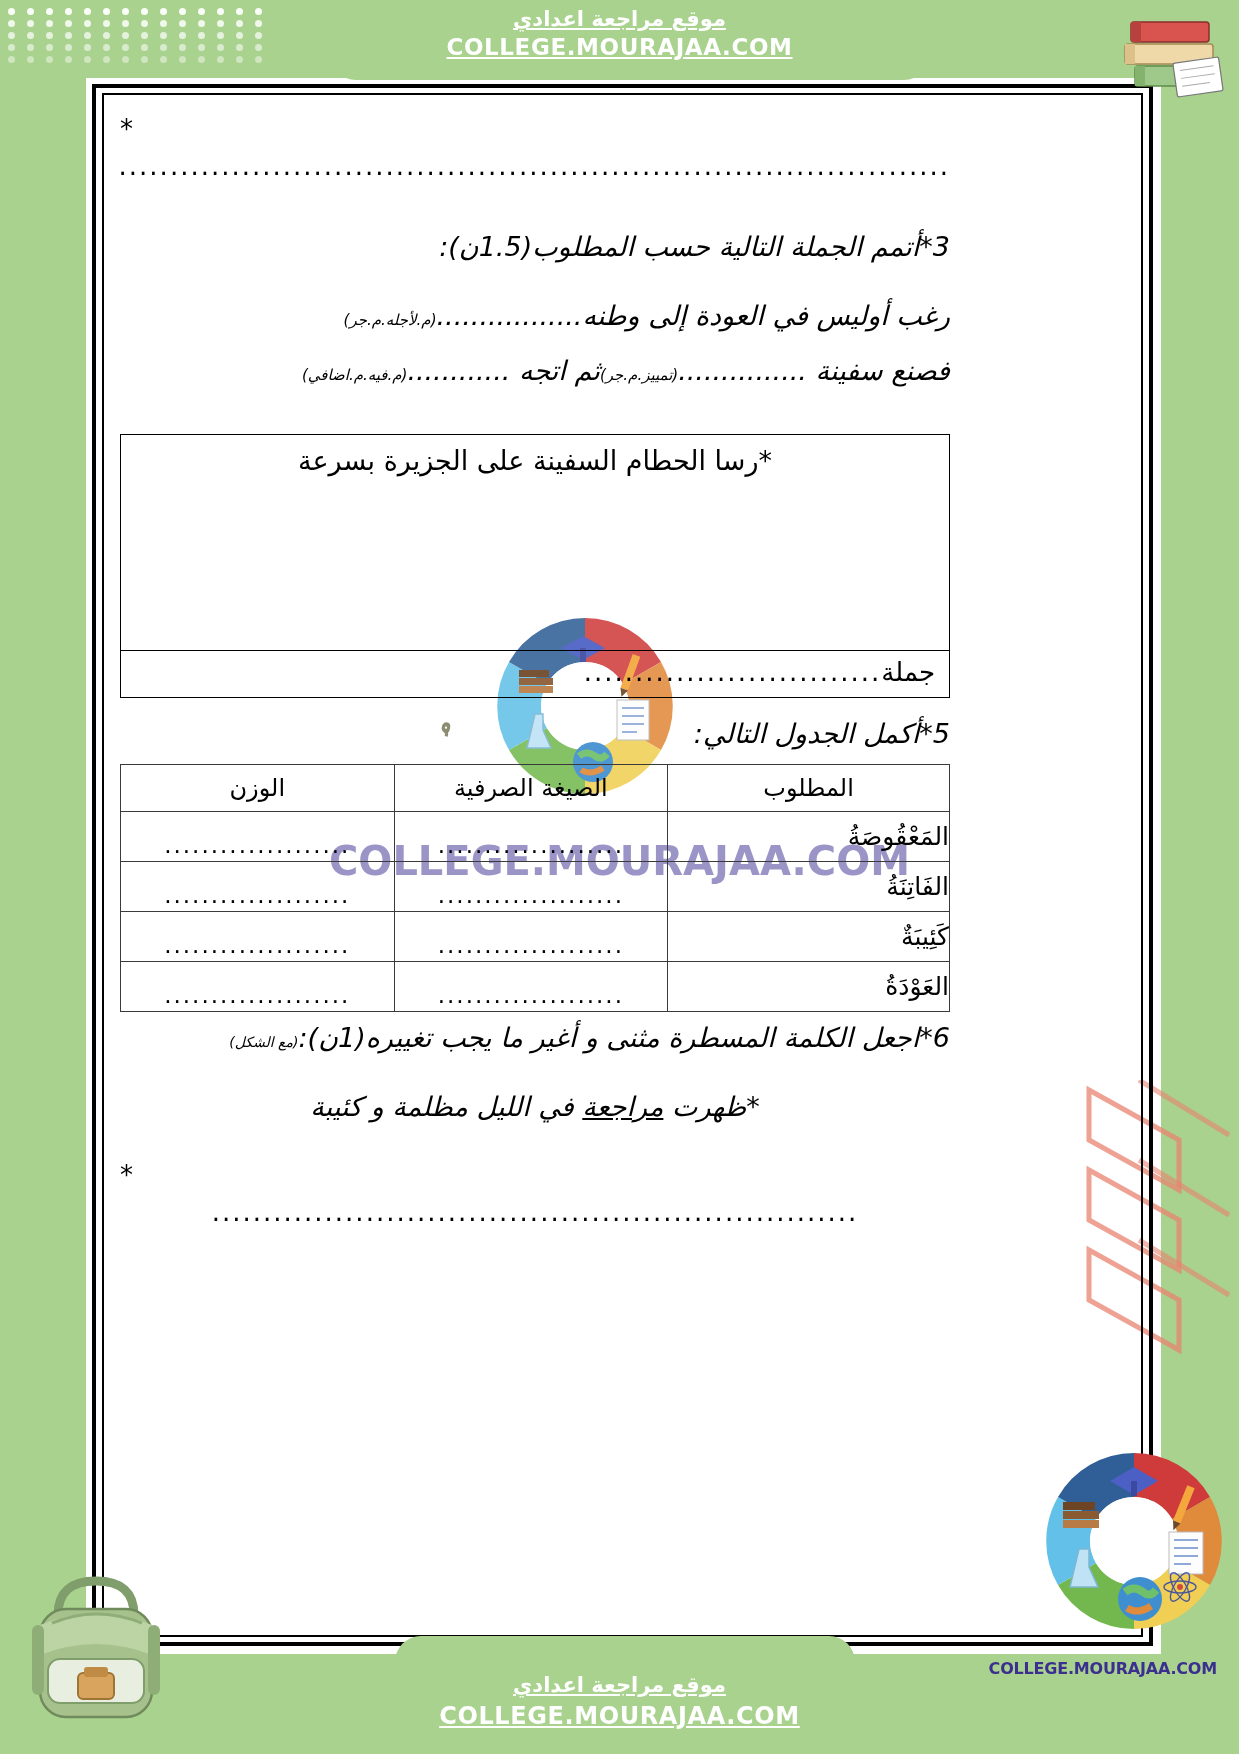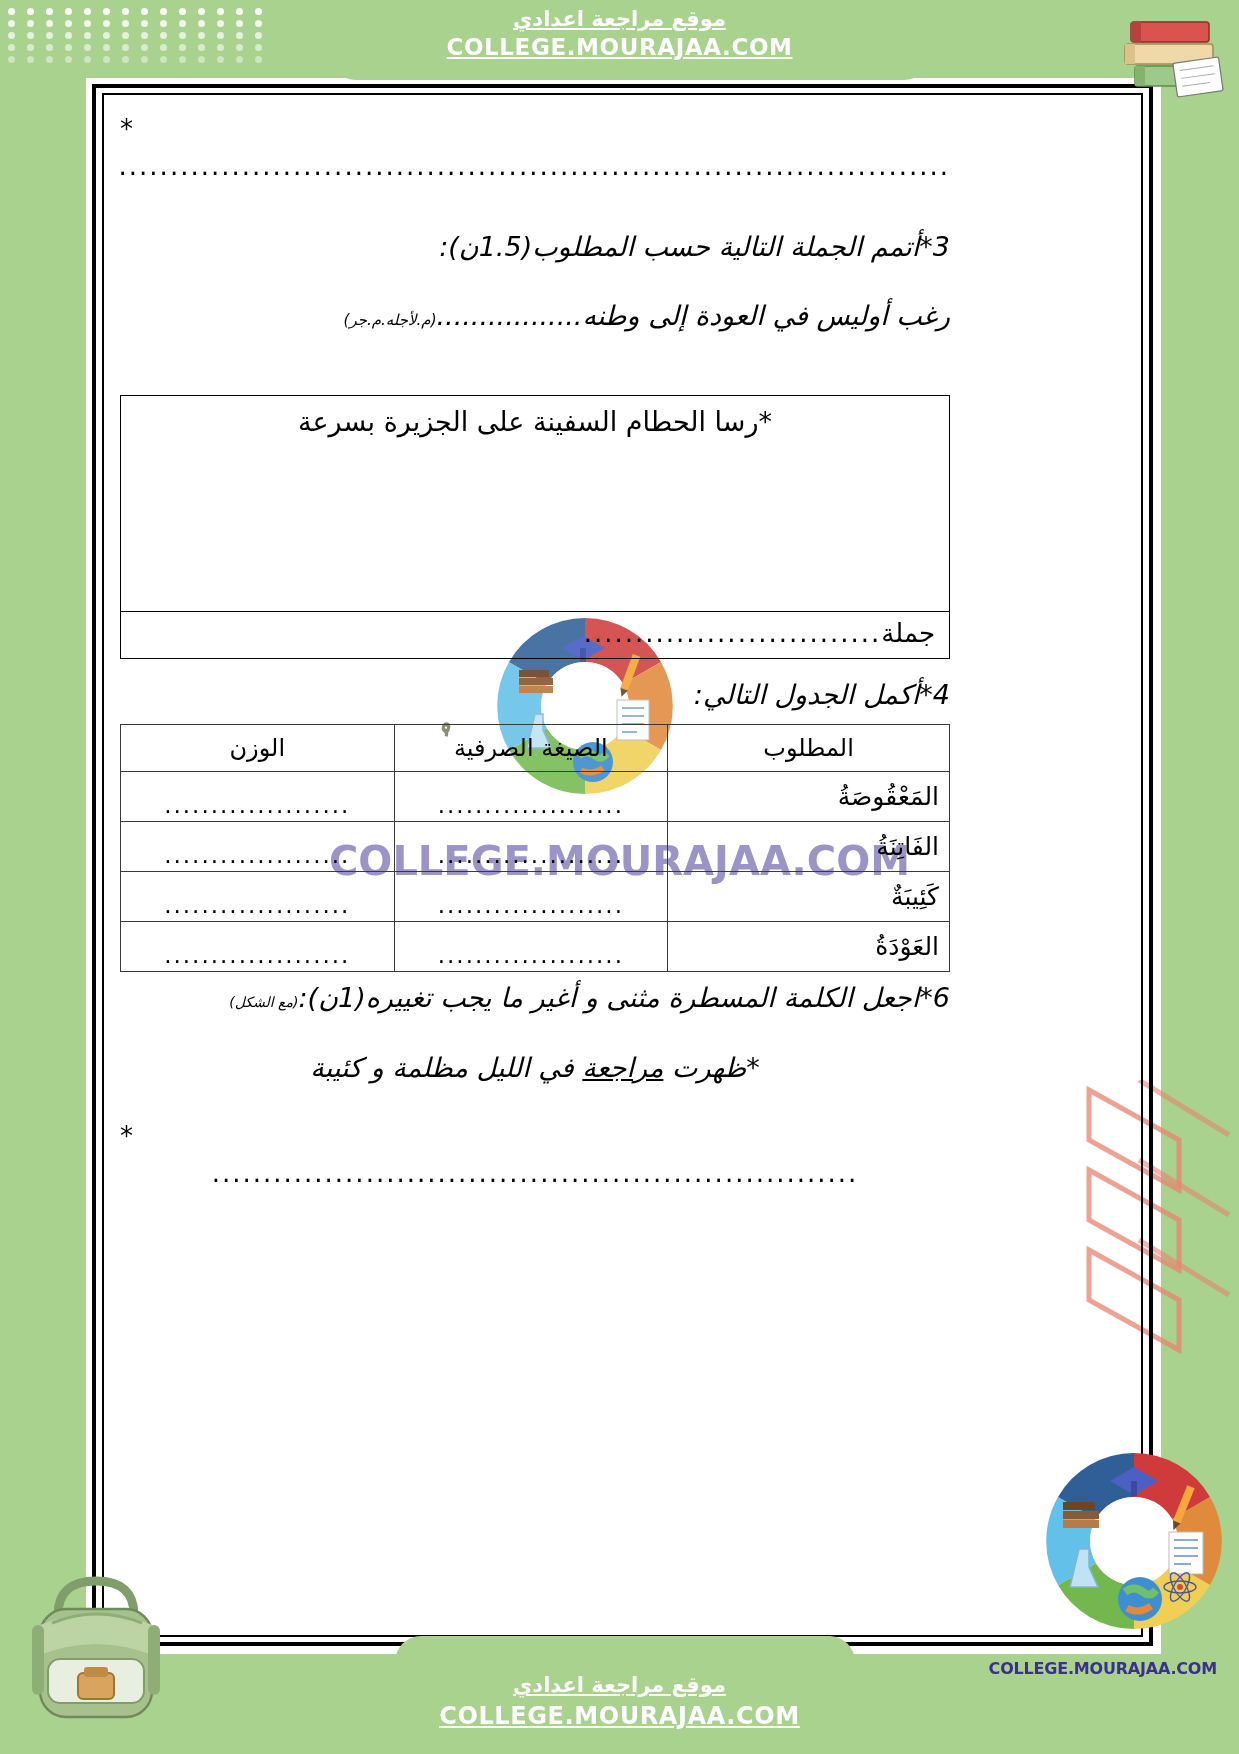--- a/index.html
+++ b/index.html
@@ -129,21 +129,21 @@
 
   
   table.derive{
     border-collapse:collapse;width:100%;margin-top:10px;
     direction:rtl;
   }
   table.derive td,table.derive th{
     border:1.3px solid #3a3a3a;
     font-family:"DejaVu Sans","Liberation Sans",sans-serif;
     font-size:24px;font-weight:normal;
-    padding:2px 10px;height:44px;vertical-align:middle;margin-left:48px;
+    padding:2px 0;height:44px;vertical-align:middle;margin-left:48px;
   }
   table.derive th{text-align:center;height:42px;}
   table.derive td.word{text-align:right;font-size:25px;}
   table.derive td.dots{
     text-align:center;vertical-align:bottom;
     letter-spacing:2px;font-size:23px;padding-bottom:3px;
   }
   .col-word{width:34%;}
   .col-form{width:33%;}
   .col-weight{width:33%;}
@@ -372,36 +372,39 @@
   <div class="q-line">3*أتمم الجملة التالية حسب المطلوب(1.5ن):</div>
 
   <div class="spacer-md"></div>
 
   <div class="q-line">
     <span>رغب أوليس في العودة  إلى وطنه.................</span><span class="small-note">(م.لأجله.م.جر)</span>
   </div>
 
   <div class="spacer-sm"></div>
 
+  <div class="q-line">
+    <span>فصنع سفينة ...............</span><span class="small-note">(تمييز.م.جر)</span><span>ثم اتجه  ............</span><span class="small-note">(م.فيه.م.اضافي)</span>
+  </div>
 
   <div class="spacer-md"></div>
 
 
   <div class="box-q4">
     <div class="sent">*رسا الحطام السفينة على الجزيرة بسرعة</div>
     <div class="mid"></div>
     <div class="ansrow">
       <span>جملة</span>
         <span style="letter-spacing:2px;">.............................</span>
     </div>
   </div>
 
   <div class="spacer-sm"></div>
 
-  <div class="q-line">4*أكمل الجدول التالي:</div>
+  <div class="q-line">5*أكمل الجدول التالي:</div>
 
   <table class="derive">
     <thead>
       <tr>
         <th class="col-word">المطلوب</th>
         <th class="col-form">الصيغة الصرفية</th>
         <th class="col-weight">الوزن</th>
       </tr>
     </thead>
     <tbody>

